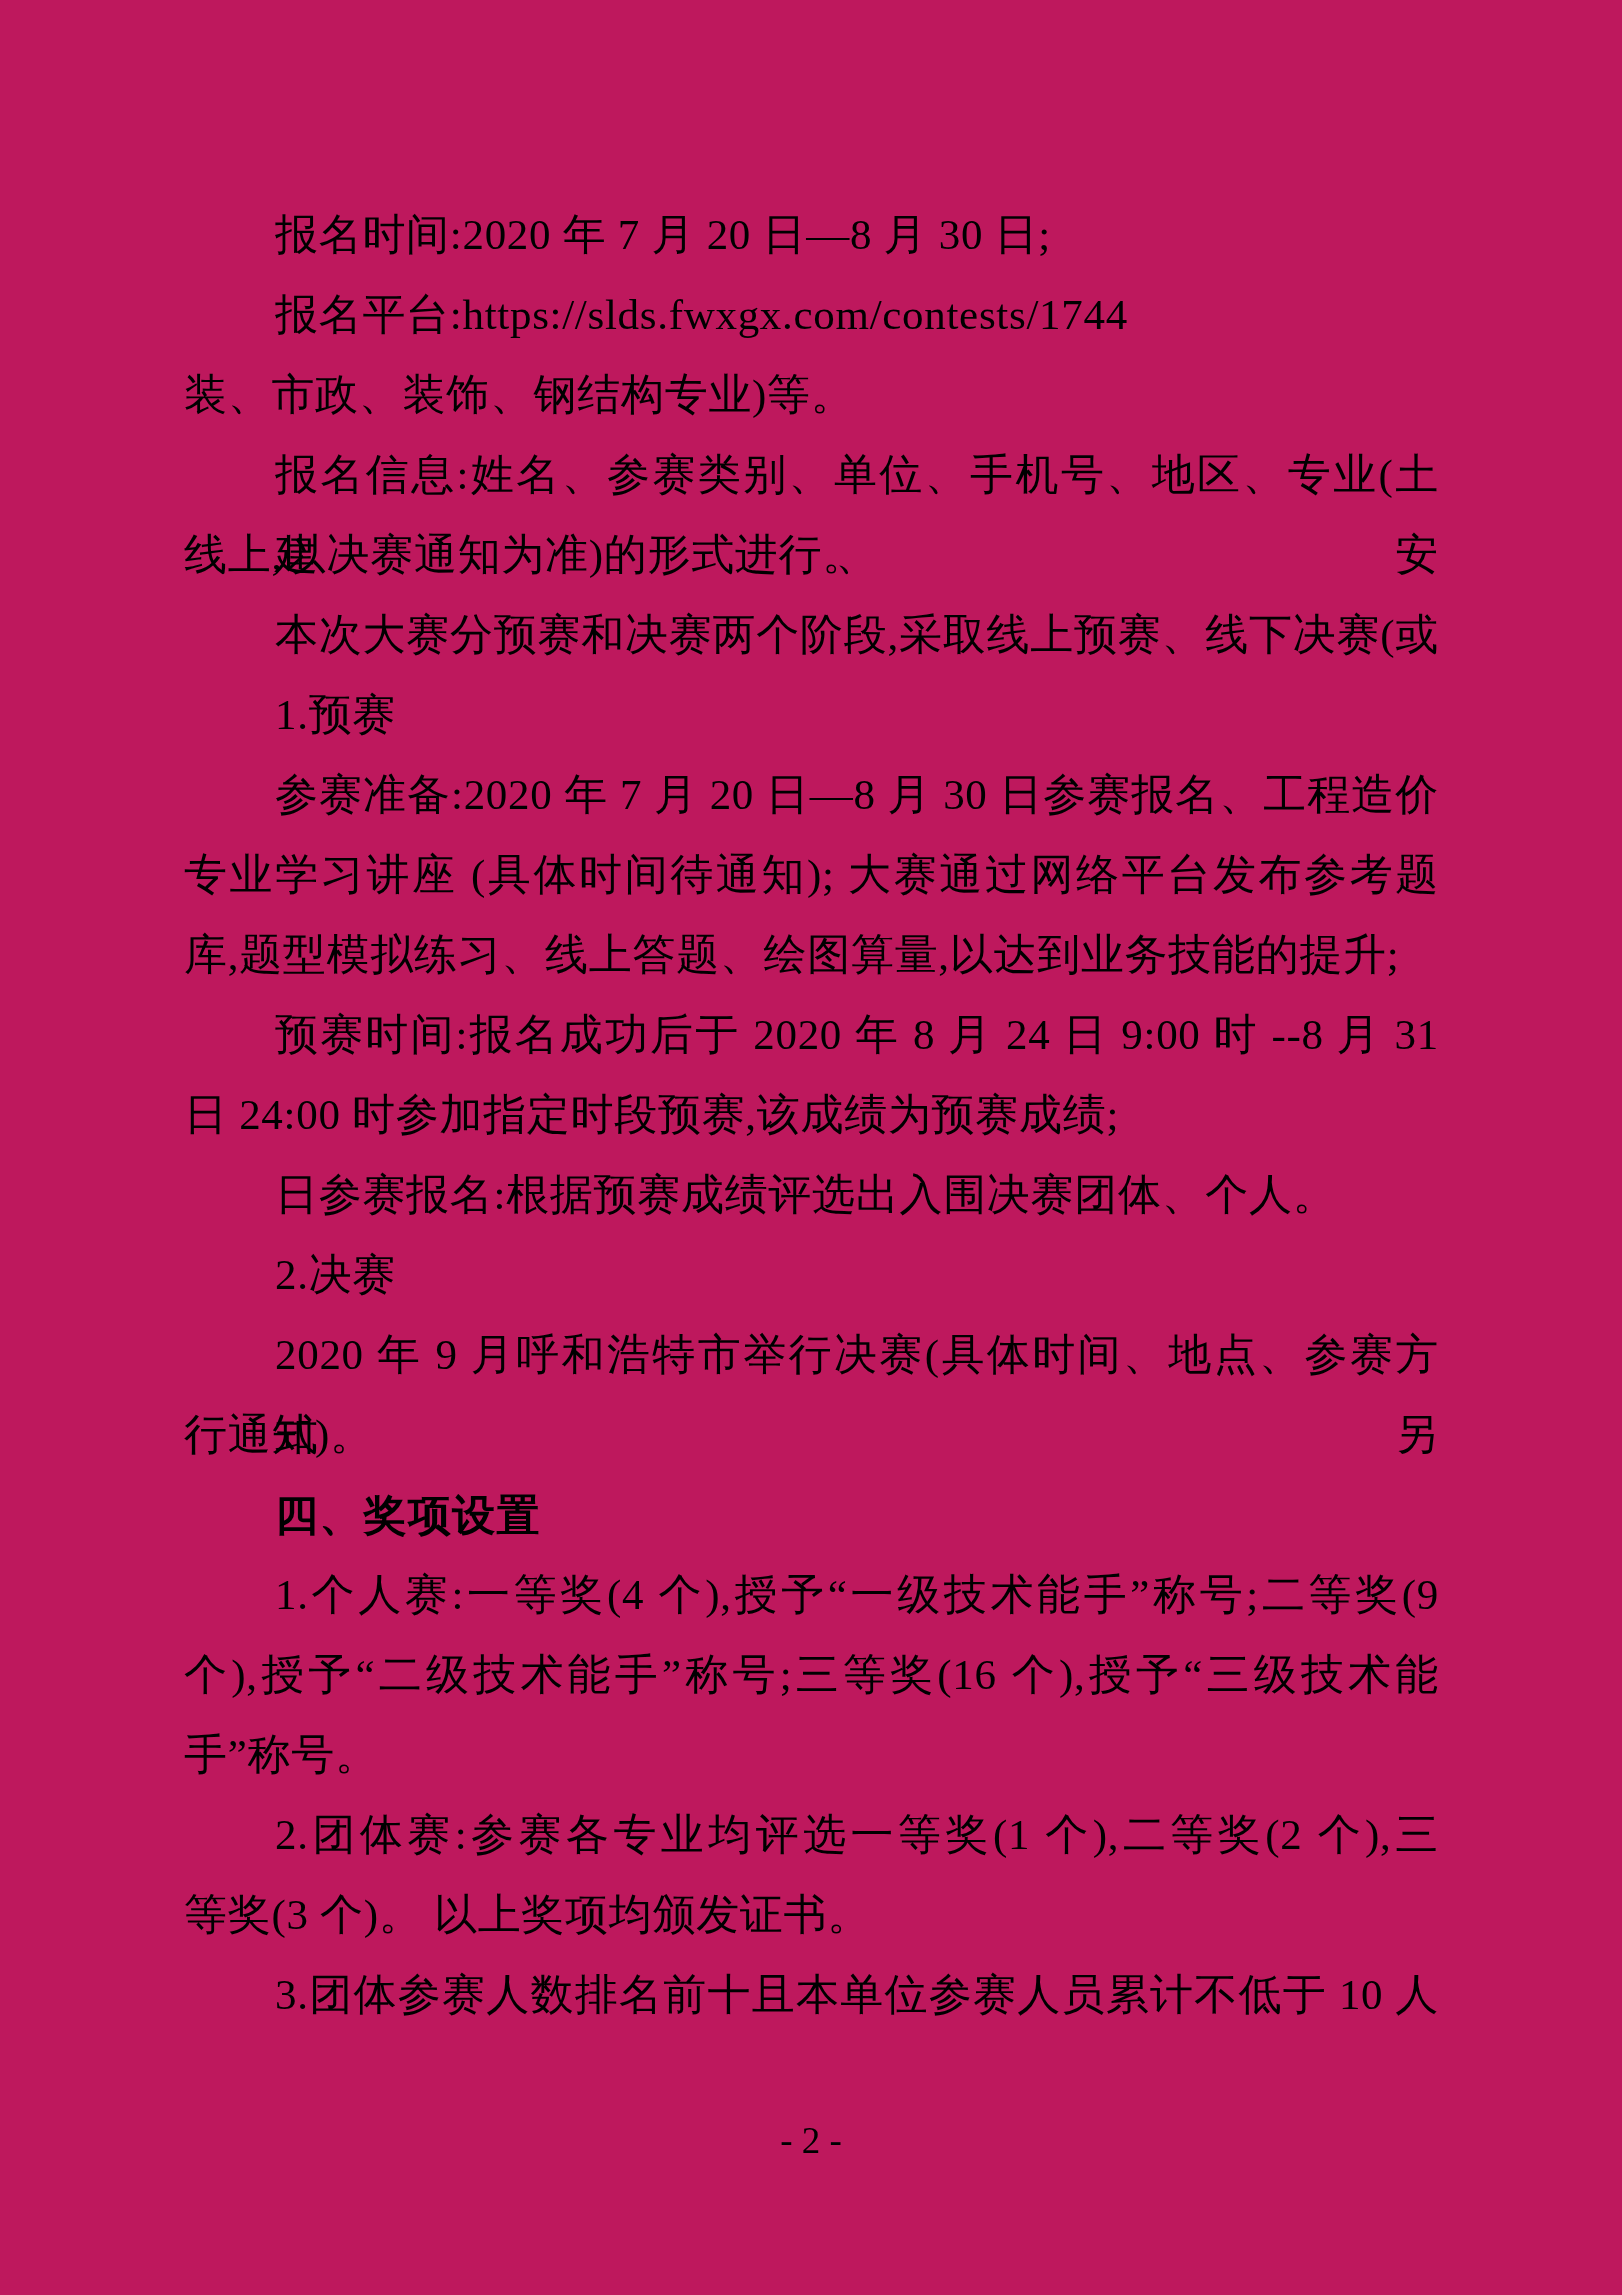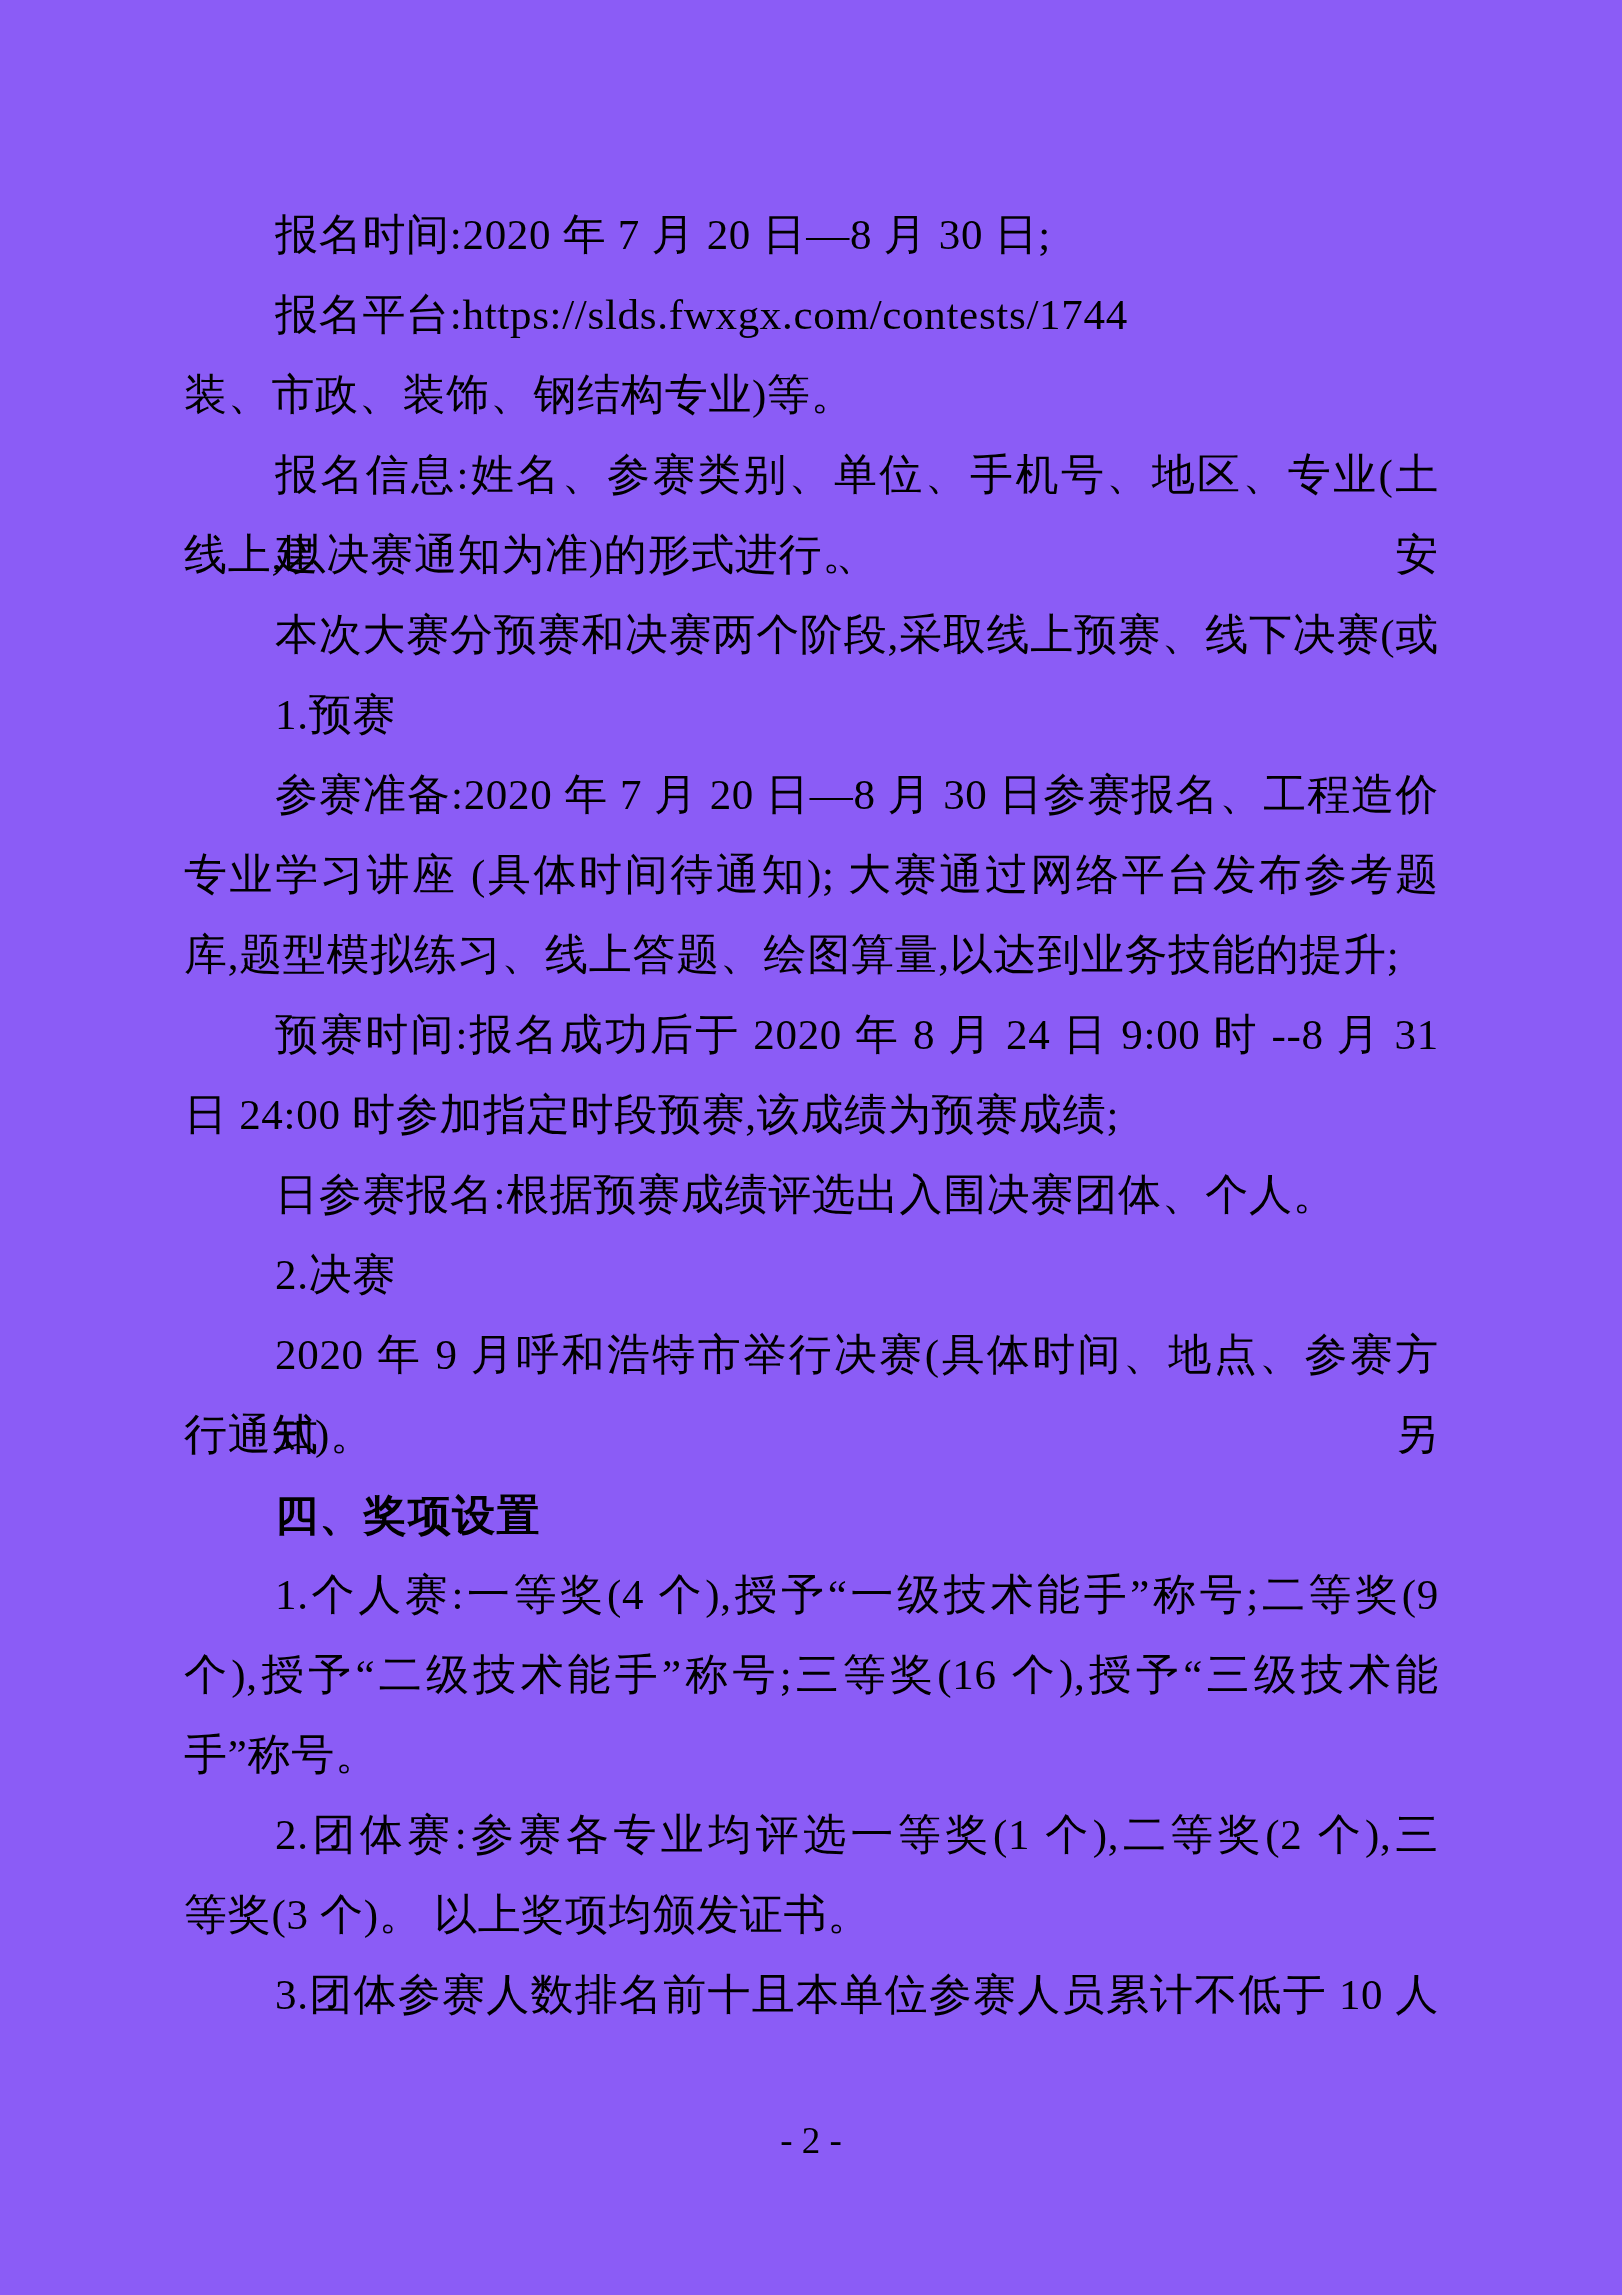--- a/index.html
+++ b/index.html
@@ -11,21 +11,21 @@
     position: relative;
     width: 1622px;
     height: 2295px;
     color: #000000;
     font-family: "Liberation Serif", "DejaVu Serif", serif;
     overflow: hidden;
   }
   .page {
     position: absolute;
     inset: 0;
-    background: #8b5cf6;
+    background: #be185d;
   }
   .content {
     position: absolute;
     left: 184px;
     top: 195px;
     width: 1255px;
   }
   .line {
     height: 80px;
     line-height: 80px;

